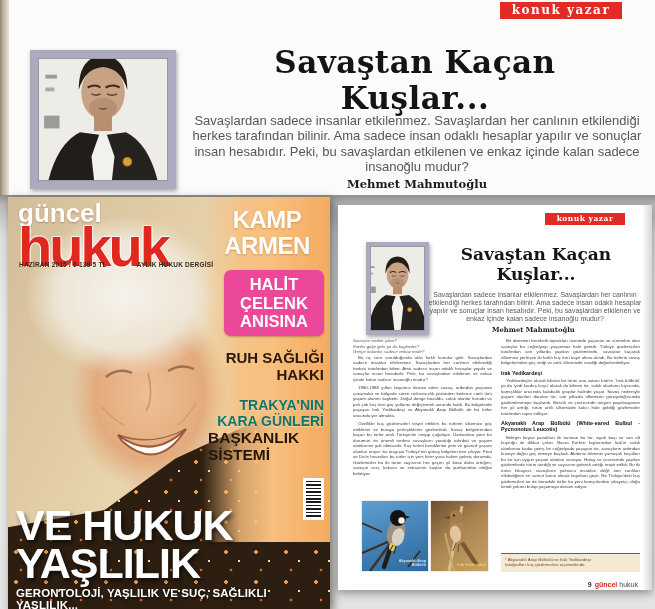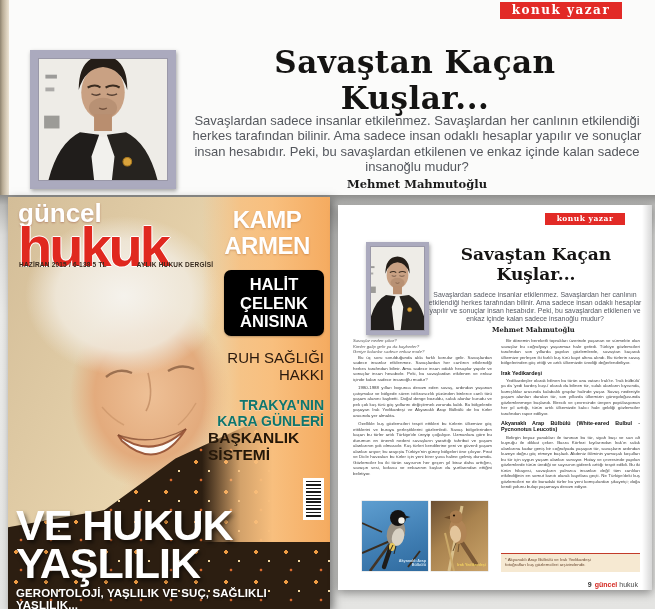--- a/index.html
+++ b/index.html
@@ -51,23 +51,23 @@
   .logo{position:absolute;left:10px;top:3px;line-height:1;}
   .logo-guncel{color:#fff;font-weight:700;font-size:26px;letter-spacing:0;
     text-shadow:0 1px 2px rgba(120,30,20,.35);}
   .logo-hukuk{color:#e0281f;font-weight:800;font-size:56px;letter-spacing:-3px;margin-top:-7px;
     text-shadow:1px 0 #fff,-1px 0 #fff,0 1px #fff,0 -1px #fff;}
   .issue-line{position:absolute;left:11px;top:64px;display:flex;gap:30px;
     font-size:6.5px;font-weight:700;color:#372b1f;letter-spacing:.2px;}
   .cover-right{position:absolute;right:4px;top:10px;width:118px;text-align:center;}
   .h-kamp{font-size:24px;font-weight:800;color:#fff;line-height:26px;letter-spacing:-.5px;
     text-shadow:0 1px 2px rgba(140,70,20,.35);}
-  .h-halit{margin:11px 2px 0 16px;background:#000000;border-radius:7px;padding:5px 2px;
+  .h-halit{margin:11px 2px 0 16px;background:#ec4899;border-radius:7px;padding:5px 2px;
     color:#fff;font-size:16.5px;font-weight:800;line-height:18.5px;box-shadow:0 1px 2px rgba(0,0,0,.25);}
-  .h-ruh{margin-top:13px;font-size:15px;font-weight:400;color:#2a190d;line-height:17px;text-align:right;padding-right:2px;}
+  .h-ruh{margin-top:13px;font-size:15px;font-weight:700;color:#2a190d;line-height:17px;text-align:right;padding-right:2px;}
   .h-trakya{margin-top:14px;font-size:14px;font-weight:800;color:#0f766e;line-height:16px;text-align:right;padding-right:2px;
     text-shadow:0 1px 1px rgba(255,255,255,.35);}
   .h-baskanlik{font-size:15.5px;font-weight:800;color:#241709;line-height:17px;text-align:left;padding-right:2px;}
   .barcode{position:absolute;right:6px;top:281px;width:21px;height:42px;background:#fff;padding:3px;box-sizing:border-box;}
   .barcode .bars{width:100%;height:100%;
     background:repeating-linear-gradient(to bottom,#1a1a1a 0 1.5px,transparent 1.5px 3.4px);}
   .cover-title{position:absolute;left:8px;top:309px;color:#fff;font-weight:800;
     font-size:43px;line-height:38px;letter-spacing:-1px;text-shadow:2px 3px 4px rgba(0,0,0,.55);}
   .cover-sub{position:absolute;left:8px;top:390px;width:312px;color:#fff;font-weight:800;
     font-size:11.5px;letter-spacing:.1px;text-shadow:1px 2px 2px rgba(0,0,0,.6);}

